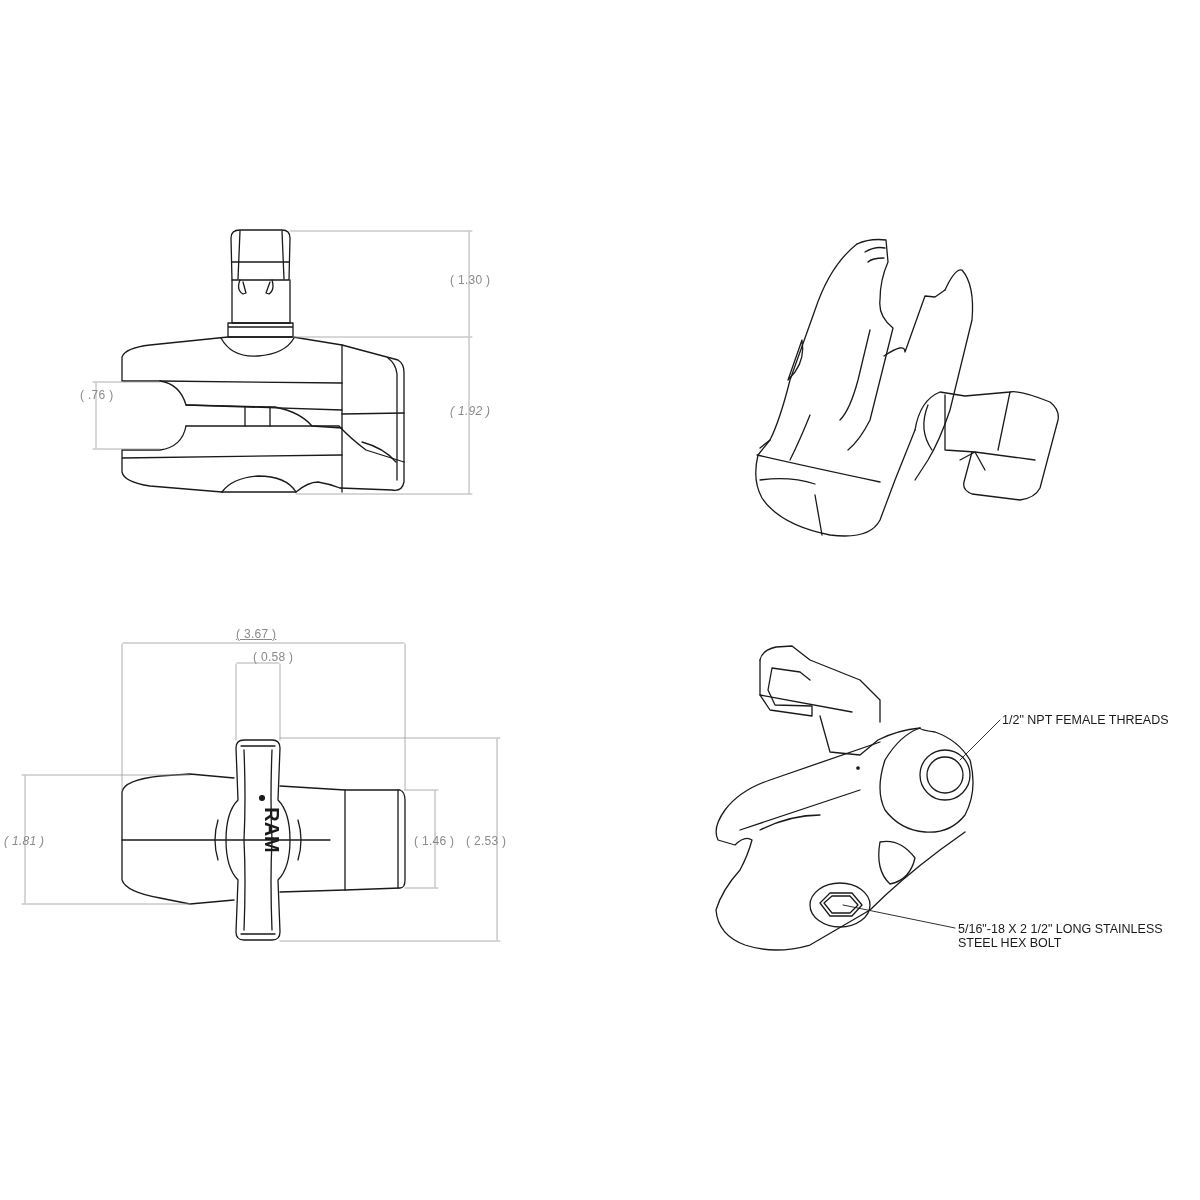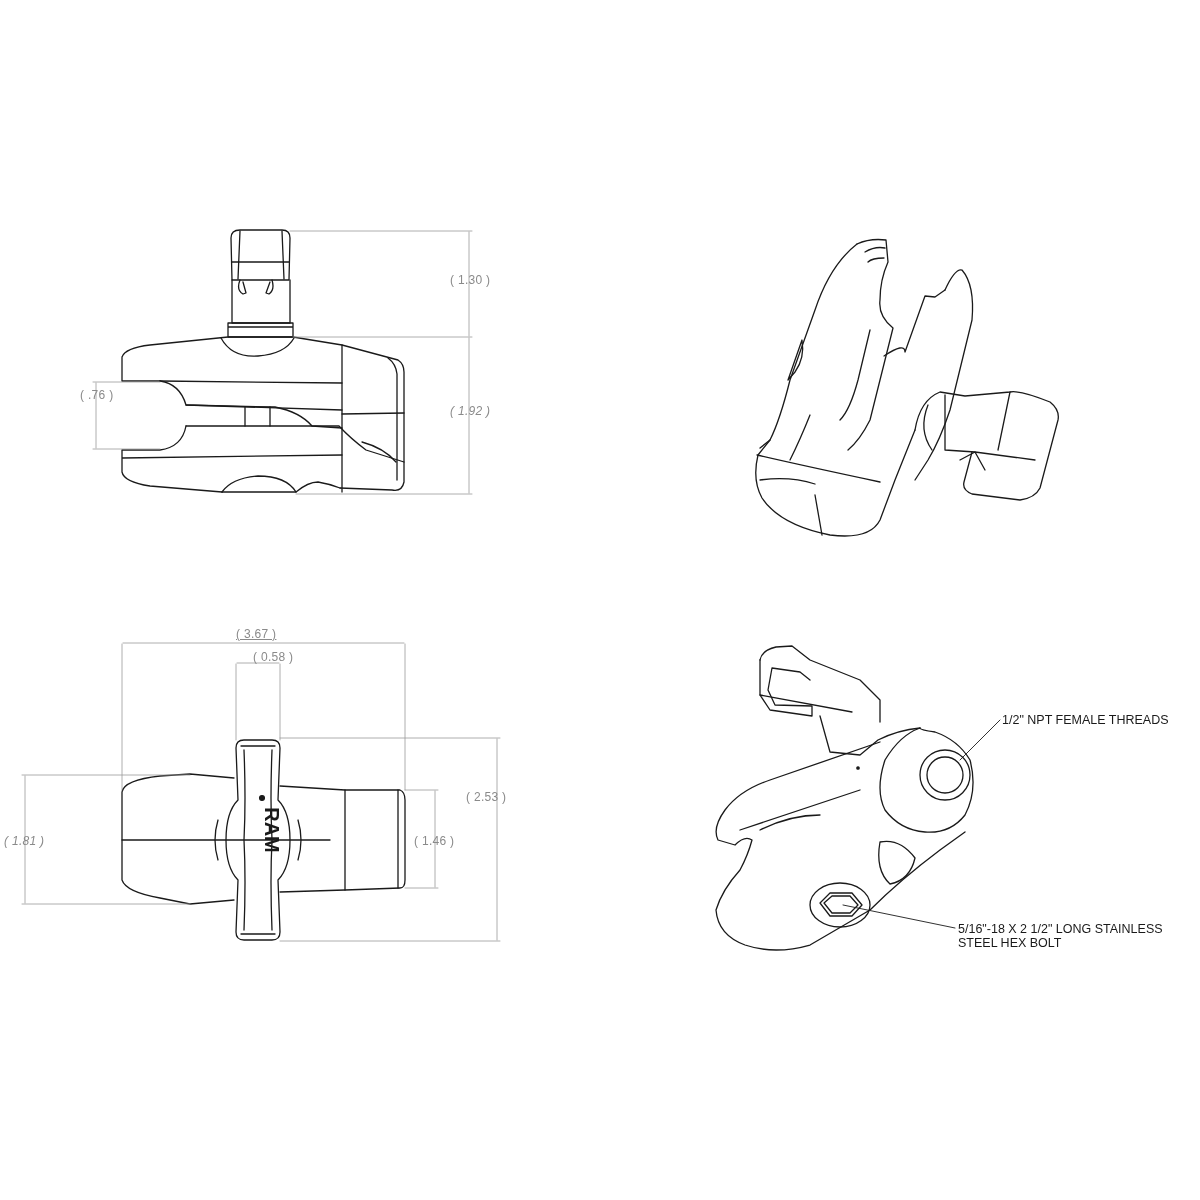--- a/index.html
+++ b/index.html
@@ -120,17 +120,17 @@
 </svg>
 
 <div class="dim" style="left:450px;top:273px;">( 1.30 )</div>
 <div class="dim" style="left:450px;top:404px;font-style:italic;">( 1.92 )</div>
 <div class="dim" style="left:80px;top:388px;">( .76 )</div>
 
 <div class="dim" style="left:236px;top:627px;text-decoration:underline;">( 3.67 )</div>
 <div class="dim" style="left:228px;top:650px;margin-left:25px;">( 0.58 )</div>
 <div class="dim" style="left:4px;top:834px;font-style:italic;">( 1.81 )</div>
 <div class="dim" style="left:414px;top:834px;text-align:right;">( 1.46 )</div>
-<div class="dim" style="left:466px;top:790px;">( 2.53 )</div>
+<div class="dim" style="left:466px;top:834px;">( 2.53 )</div>
 
 <div class="callout" style="left:1002px;top:713px;">1/2" NPT FEMALE THREADS</div>
 <div class="callout" style="left:958px;top:922px;">5/16"-18 X 2 1/2" LONG STAINLESS</div>
 <div class="callout" style="left:958px;top:936px;">STEEL HEX BOLT</div>
 
 </body></html>

